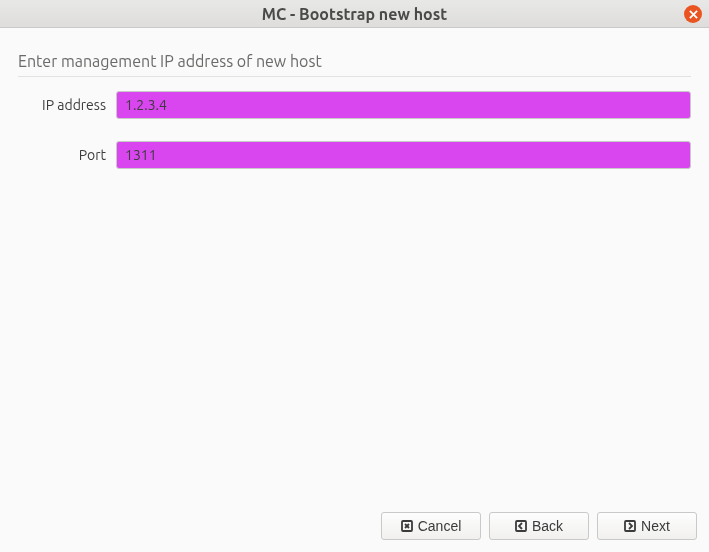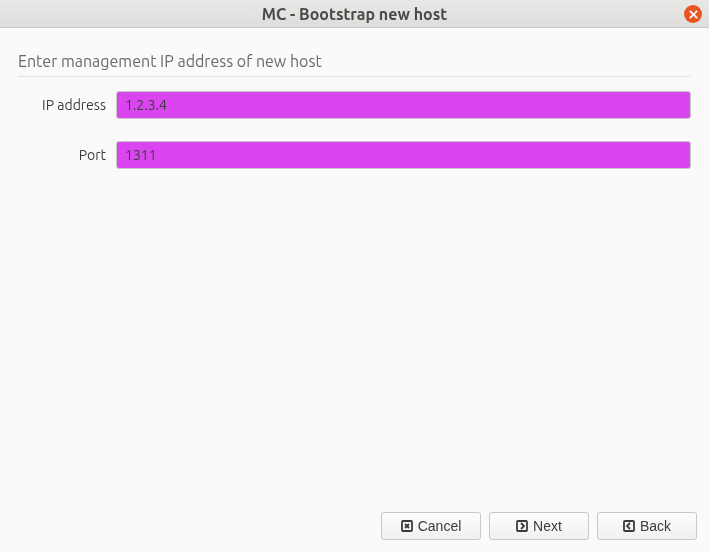--- a/index.html
+++ b/index.html
@@ -160,25 +160,25 @@
       <svg viewBox="0 0 12 12">
         <rect x="1" y="1" width="10" height="10" rx="1"></rect>
         <line x1="4" y1="4" x2="8" y2="8"></line>
           <line x1="8" y1="4" x2="4" y2="8"></line>
       </svg>
       <span>Cancel</span>
     </button>
     <button class="btn">
       <svg viewBox="0 0 12 12">
         <rect x="1" y="1" width="10" height="10" rx="1"></rect>
-        <polyline points="5,3 8,6 5,9"></polyline>
+        <polyline points="7,3 4,6 7,9"></polyline>
       </svg>
-      <span>Next</span>
+      <span>Back</span>
     </button>
     <button class="btn">
       <svg viewBox="0 0 12 12">
         <rect x="1" y="1" width="10" height="10" rx="1"></rect>
-        <polyline points="7,3 4,6 7,9"></polyline>
+        <polyline points="5,3 8,6 5,9"></polyline>
       </svg>
-      <span>Back</span>
+      <span>Next</span>
     </button>
   </div>
 </div>
 
 </body></html>

